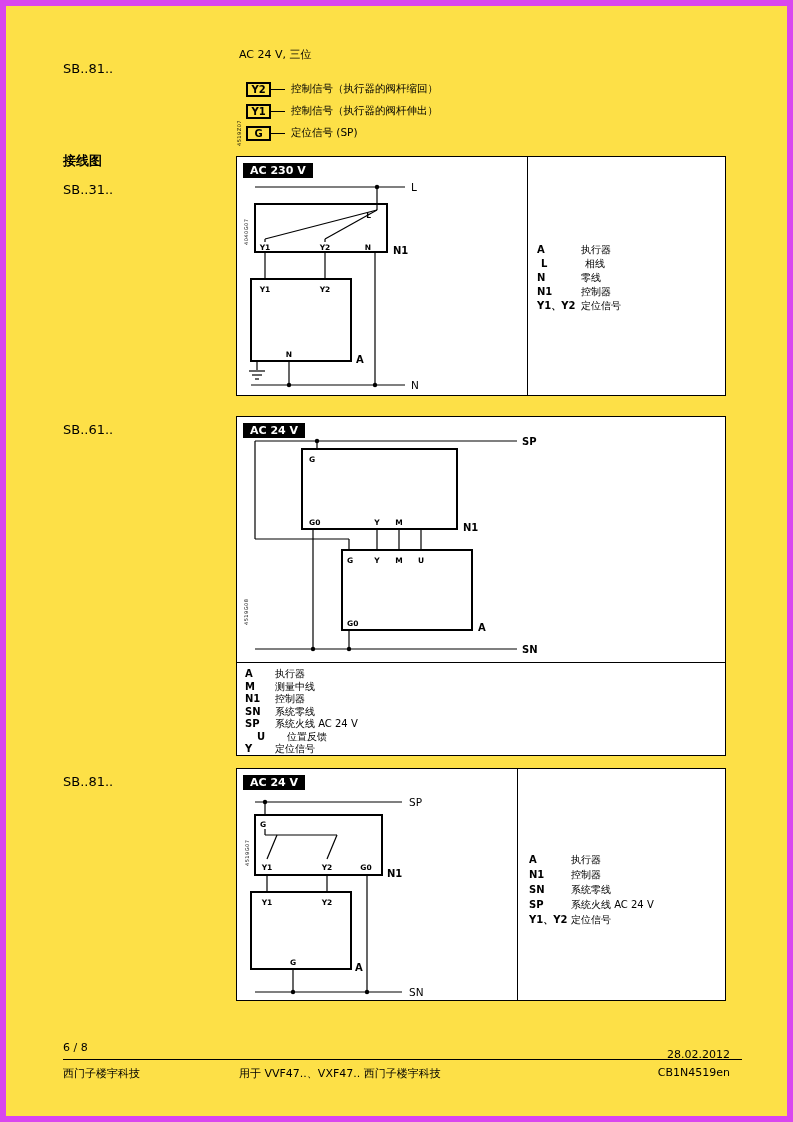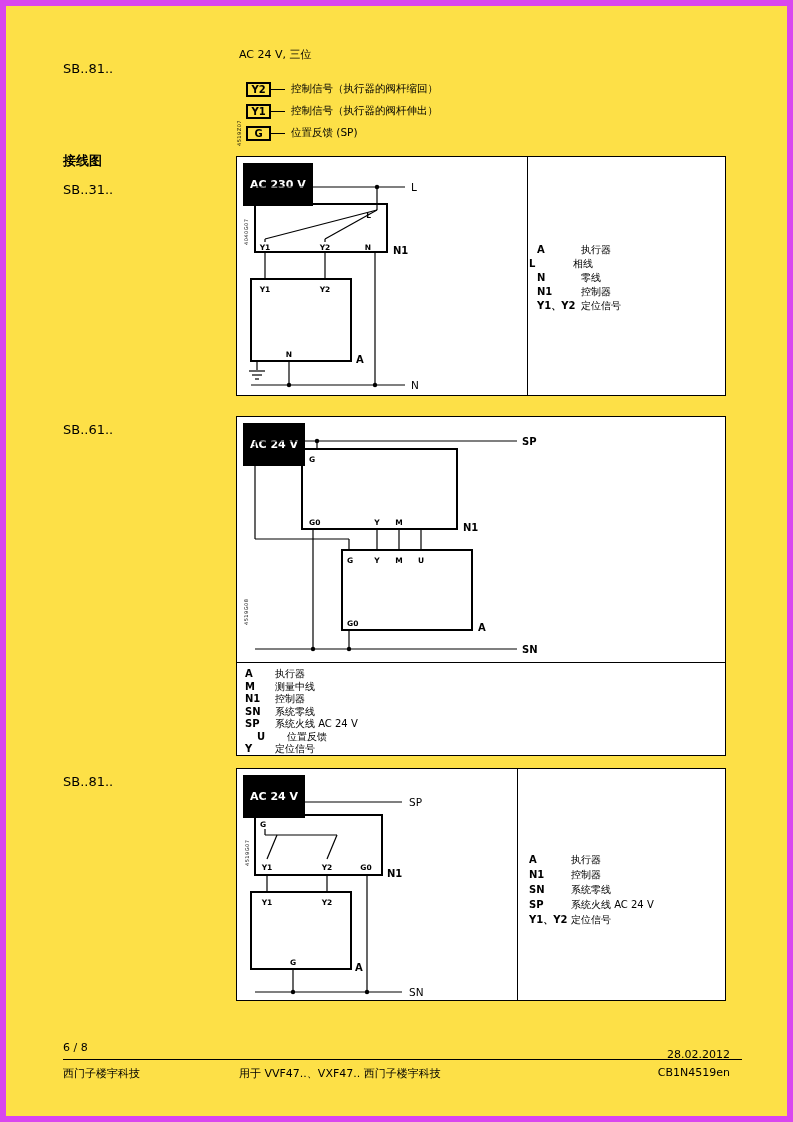--- a/index.html
+++ b/index.html
@@ -17,21 +17,21 @@
   .term-row { position:absolute; left:240px; display:flex; align-items:center; height:16px; }
   .term-box { display:inline-block; width:25px; height:15px; border:2px solid #000;
               font-weight:bold; font-size:10px; text-align:center; line-height:11px; }
   .term-line { display:inline-block; width:14px; height:1px; background:#000; }
   .term-desc { font-size:10.5px; margin-left:6px; white-space:nowrap; }
 
   .diagram { position:absolute; border:1px solid #000; background:#fff; }
   .vdivider { position:absolute; top:0; bottom:0; width:1px; background:#000; }
   .hdivider { position:absolute; left:0; right:0; height:1px; background:#000; }
   .badge { position:absolute; left:6px; top:6px; background:#000; color:#fff;
-           font-weight:bold; font-size:11px; padding:14px 7px; line-height:15px; }
+           font-weight:bold; font-size:11px; padding:0 7px; line-height:15px; }
   .refcode { position:absolute; font-size:5px; letter-spacing:.5px; white-space:nowrap;
              transform:rotate(-90deg); transform-origin:0 0; }
 
   .lrow { position:absolute; font-size:10px; white-space:nowrap; }
   .lkey { display:inline-block; font-weight:bold; }
   .lval { }
 
   svg.schematic { position:absolute; left:0; top:0; overflow:visible; }
   svg.schematic text { font-size:7.5px; font-weight:bold; fill:#000;
                        font-family:"DejaVu Sans","Liberation Sans",sans-serif; }
@@ -57,21 +57,21 @@
     <span class="term-desc">控制信号（执行器的阀杆缩回）</span>
   </div>
   <div class="term-row" style="top:97px">
     <span class="term-box">Y1</span>
     <span class="term-line"></span>
     <span class="term-desc">控制信号（执行器的阀杆伸出）</span>
   </div>
   <div class="term-row" style="top:119px">
     <span class="term-box">G</span>
     <span class="term-line"></span>
-    <span class="term-desc">位置反馈 (SP)</span>
+    <span class="term-desc">定位信号 (SP)</span>
   </div>
   <div class="refcode" style="left:230px;top:140px">4519Z07</div>
 
   <div class="txt heading" style="left:57px;top:146px">接线图</div>
   <div class="txt model" style="left:57px;top:176px">SB..31..</div>
 
   <div class="diagram" style="left:230px;top:150px;width:490px;height:240px">
     <div class="vdivider" style="left:290px"></div>
     <div class="badge">AC 230 V</div>
 
@@ -112,21 +112,21 @@
         <text x="88" y="135" text-anchor="middle">Y2</text>
         <text x="52" y="200" text-anchor="middle">N</text>
         <text x="119" y="206" class="boxlbl">A</text>
         <text x="174" y="232" class="linelbl">N</text>
       </g>
     </svg>
 
     <div class="refcode" style="left:6px;top:88px">4040G07</div>
 
     <div class="lrow" style="left:300px;top:86px"><span class="lkey" style="width:44px">A</span><span class="lval">执行器</span></div>
-    <div class="lrow" style="left:292px;top:100px"><span class="lkey" style="width:44px">L</span><span class="lval">相线</span></div>
+    <div class="lrow" style="left:304px;top:100px"><span class="lkey" style="width:44px">L</span><span class="lval">相线</span></div>
     <div class="lrow" style="left:300px;top:114px"><span class="lkey" style="width:44px">N</span><span class="lval">零线</span></div>
     <div class="lrow" style="left:300px;top:128px"><span class="lkey" style="width:44px">N1</span><span class="lval">控制器</span></div>
     <div class="lrow" style="left:300px;top:142px"><span class="lkey" style="width:44px">Y1、Y2</span><span class="lval">定位信号</span></div>
   </div>
 
   <div class="txt model" style="left:57px;top:416px">SB..61..</div>
   <div class="diagram" style="left:230px;top:410px;width:490px;height:340px">
     <div class="badge">AC 24 V</div>
 
     <svg class="schematic" width="490" height="244">

